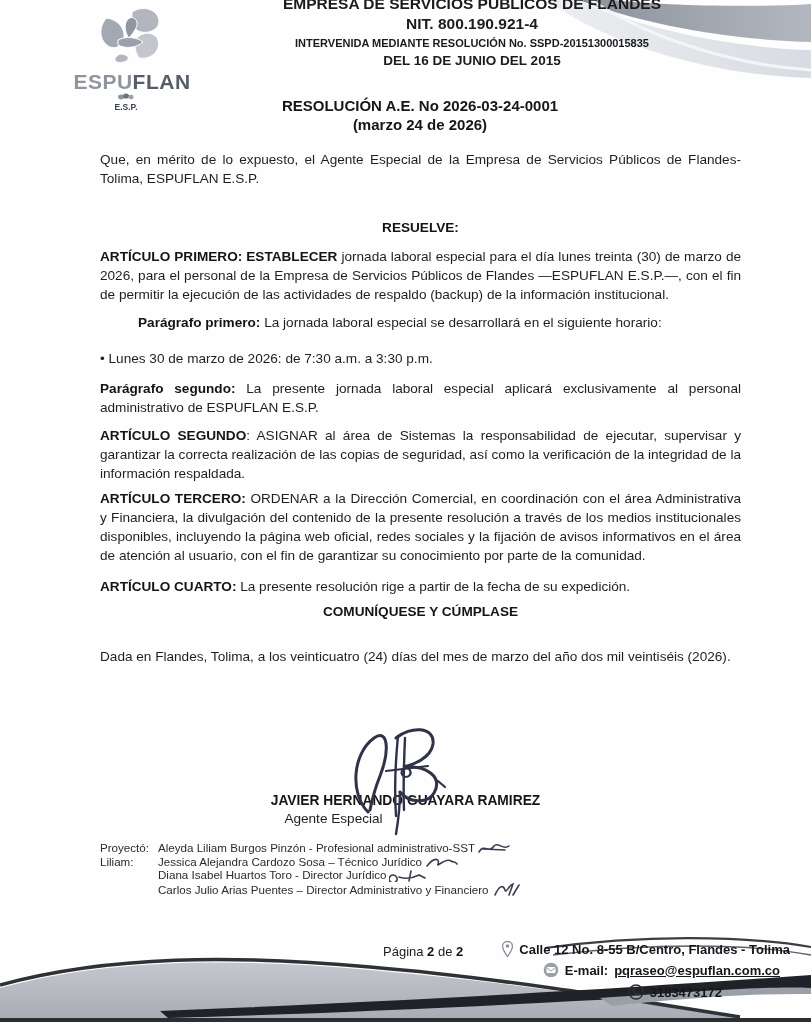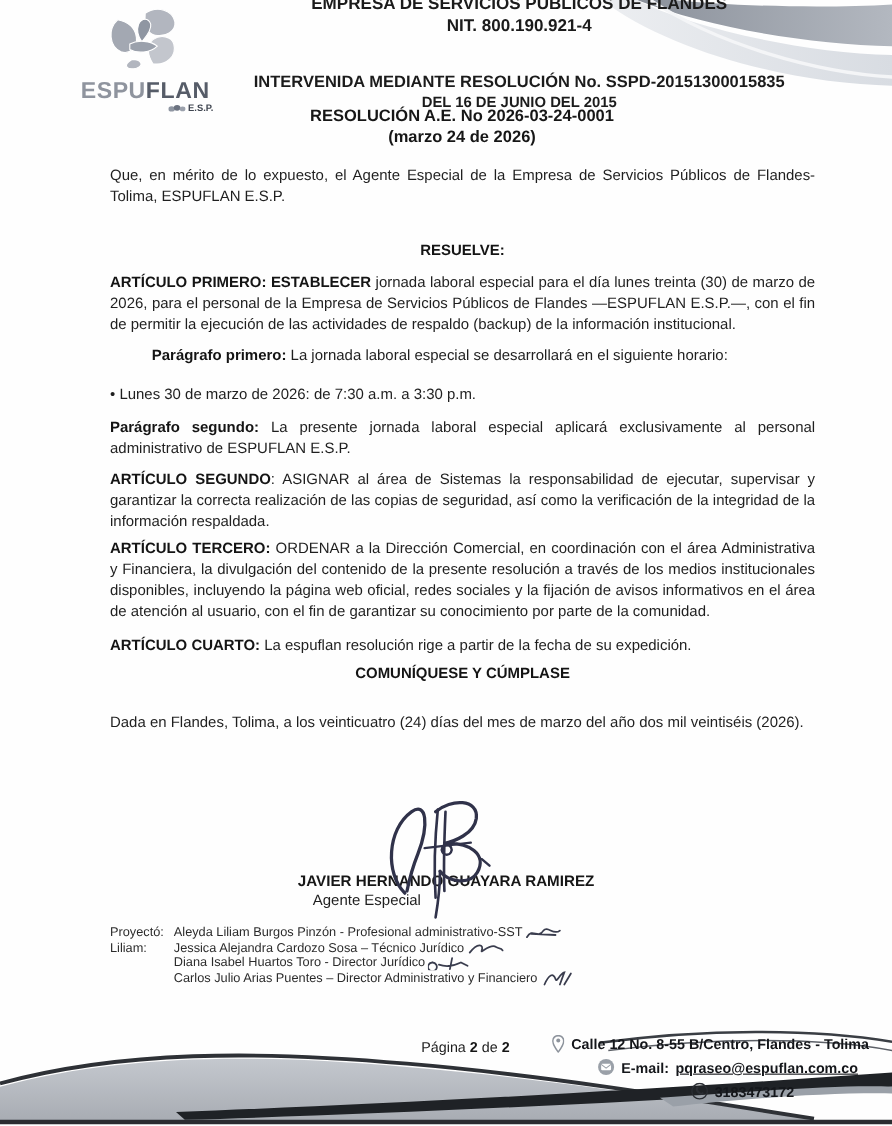--- a/index.html
+++ b/index.html
@@ -8,25 +8,25 @@
     background:#fefefe;overflow:hidden;
     font-family:"Liberation Sans",sans-serif;color:#1f1f1f;
   }
   
   .deco-top{position:absolute;top:0;right:0;width:270px;height:115px;z-index:1;}
   .deco-bottom{position:absolute;bottom:0;left:0;width:811px;height:106px;z-index:1;}
   
   .logo{position:absolute;left:58px;top:4px;width:148px;text-align:center;z-index:2;}
   .logo-wordmark{font-weight:bold;font-size:21px;letter-spacing:.5px;line-height:20px;margin-top:2px;}
   .logo-espu{color:#8f949e;} .logo-flan{color:#565c68;}
-  .logo-sub{font-size:8.5px;font-weight:bold;color:#3f4550;text-align:right;padding-right:12px;line-height:10px;display:flex;justify-content:flex-end;align-items:center;gap:2px;}
+  .logo-sub{font-size:8.5px;font-weight:bold;color:#3f4550;text-align:right;padding-right:12px;line-height:10px;display:flex;justify-content:center;align-items:center;gap:2px;flex-direction:column;}
   .header-text{position:absolute;left:182px;top:-6px;width:580px;text-align:center;font-weight:bold;color:#1b1b1b;z-index:2;}
   .ht1{font-size:15.5px;line-height:20px;}
   .ht2{font-size:15.5px;line-height:20px;}
-  .ht3{font-size:15px;line-height:18px;margin-top:32px;}
+  .ht3{font-size:11px;line-height:18px;}
   .ht4{font-size:13.5px;line-height:18px;}
   .title{position:absolute;left:60px;top:96px;width:720px;text-align:center;font-weight:bold;font-size:15px;line-height:19px;color:#161616;z-index:2;}
   
   .content{position:absolute;left:100px;top:150px;width:641px;font-size:13.6px;line-height:19px;z-index:2;}
   .para{text-align:justify;margin:0;}
   .center-head{text-align:center;font-weight:bold;color:#141414;margin:0;}
   .mt-resuelve{margin-top:30px;}
   .mt-art1{margin-top:10px;}
   .mt-par1{margin-top:9px;padding-left:38px;}
   .mt-bullet{margin-top:17px;}
@@ -137,21 +137,21 @@
     <p class="para mt-par1"><span class="b">Parágrafo primero:</span><span> La jornada laboral especial se desarrollará en el siguiente horario:</span></p>
 
     <p class="para mt-bullet">• Lunes 30 de marzo de 2026: de 7:30 a.m. a 3:30 p.m.</p>
 
     <p class="para mt-par2"><span class="b">Parágrafo segundo:</span><span> La presente jornada laboral especial aplicará exclusivamente al personal administrativo de ESPUFLAN E.S.P.</span></p>
 
     <p class="para mt-art2"><span class="b">ARTÍCULO SEGUNDO</span><span>: ASIGNAR al área de Sistemas la responsabilidad de ejecutar, supervisar y garantizar la correcta realización de las copias de seguridad, así como la verificación de la integridad de la información respaldada.</span></p>
 
     <p class="para mt-art3"><span class="b">ARTÍCULO TERCERO:</span><span> ORDENAR a la Dirección Comercial, en coordinación con el área Administrativa y Financiera, la divulgación del contenido de la presente resolución a través de los medios institucionales disponibles, incluyendo la página web oficial, redes sociales y la fijación de avisos informativos en el área de atención al usuario, con el fin de garantizar su conocimiento por parte de la comunidad.</span></p>
 
-    <p class="para mt-art4"><span class="b">ARTÍCULO CUARTO:</span><span> La espuflan resolución rige a partir de la fecha de su expedición.</span></p>
+    <p class="para mt-art4"><span class="b">ARTÍCULO CUARTO:</span><span> La presente resolución rige a partir de la fecha de su expedición.</span></p>
 
     <p class="center-head mt-com">COMUNÍQUESE Y CÚMPLASE</p>
 
     <p class="para mt-dada">Dada en Flandes, Tolima, a los veinticuatro (24) días del mes de marzo del año dos mil veintiséis (2026).</p>
   </div>
 
   <svg class="sig-scribble" viewBox="0 0 150 112" fill="none" stroke="#30324a" stroke-width="3" stroke-linecap="round">
     <path d="M38,88 C20,70 22,30 44,14 C58,4 60,26 50,52 C46,62 42,76 40,86"></path>
     <path d="M68,12 C66,32 64,62 66,92" stroke-width="2.4"></path>
     <path d="M75,14 C74,36 73,60 74,86" stroke-width="2.4"></path>

